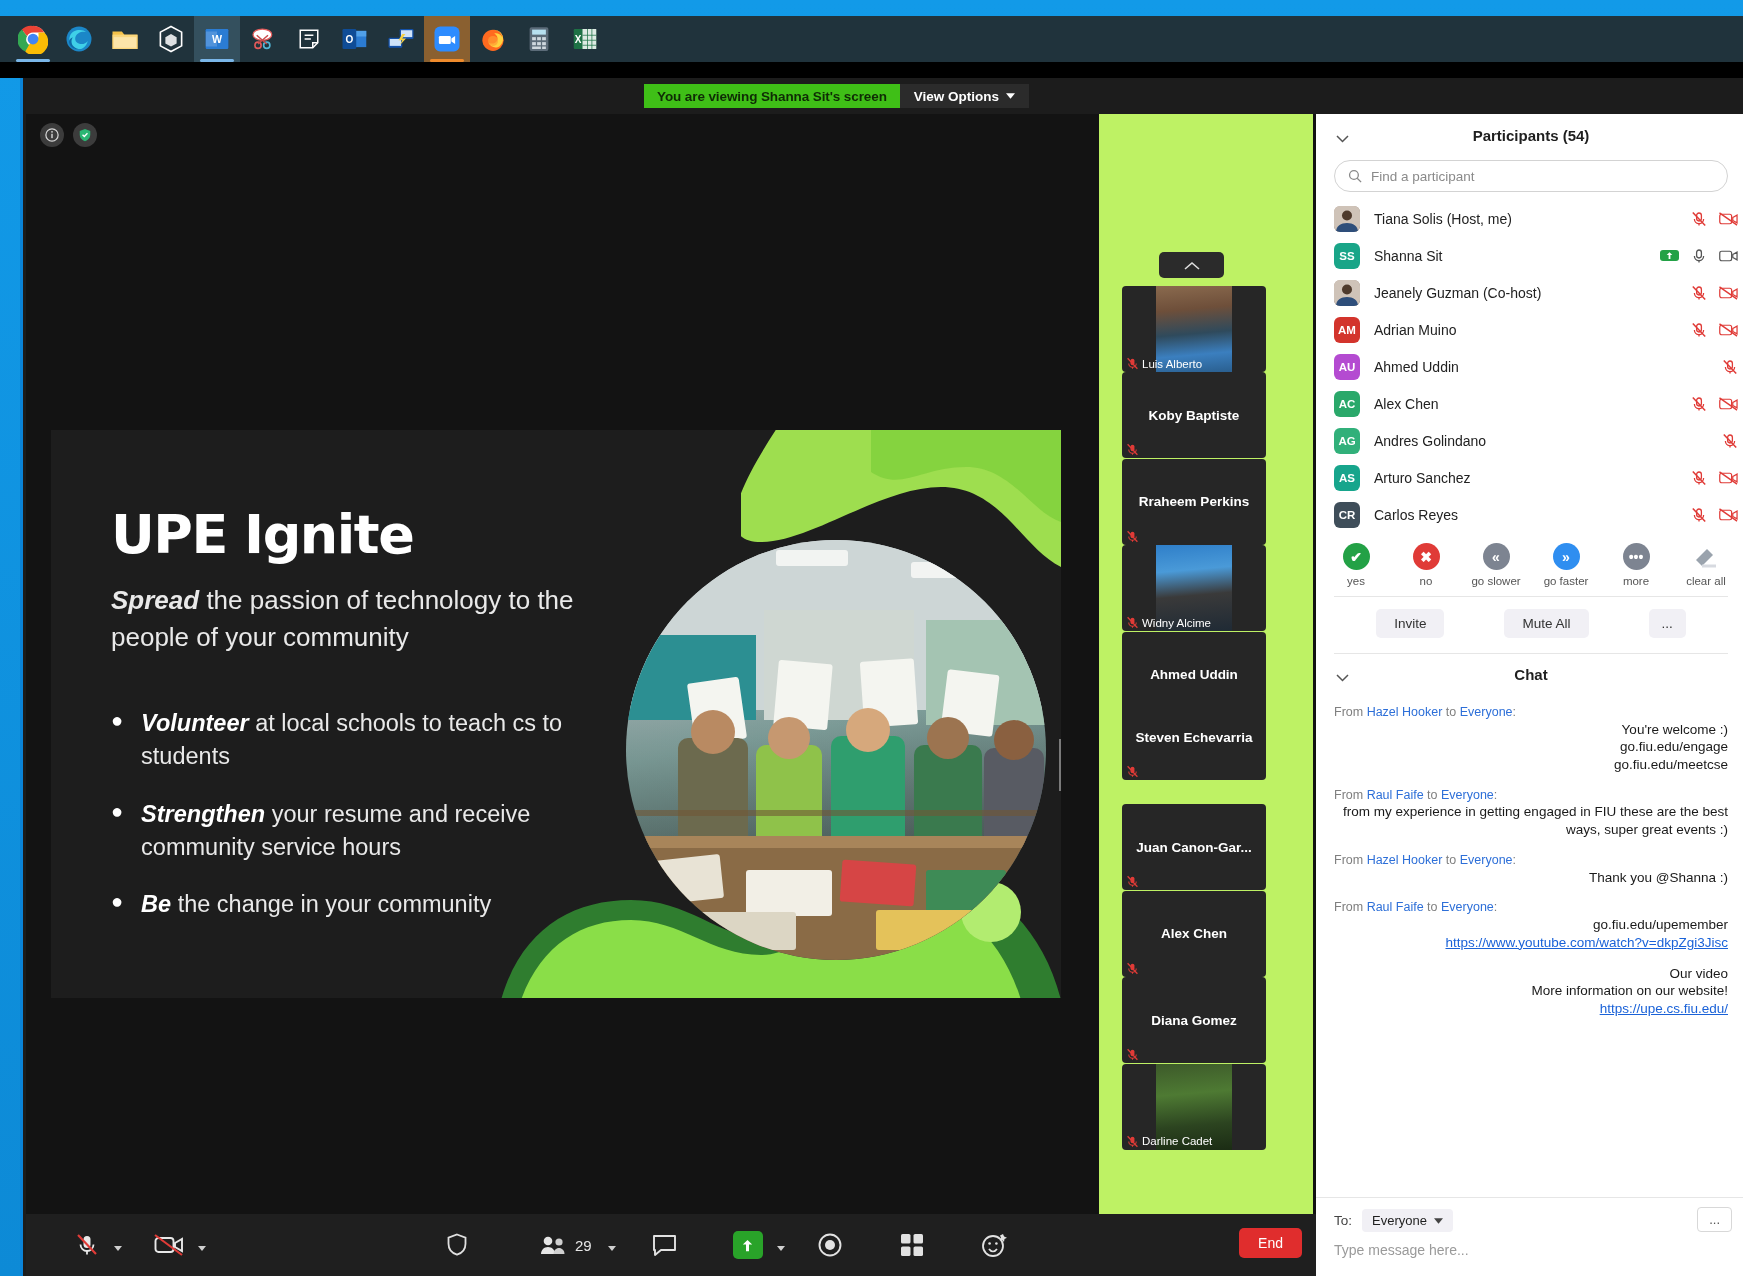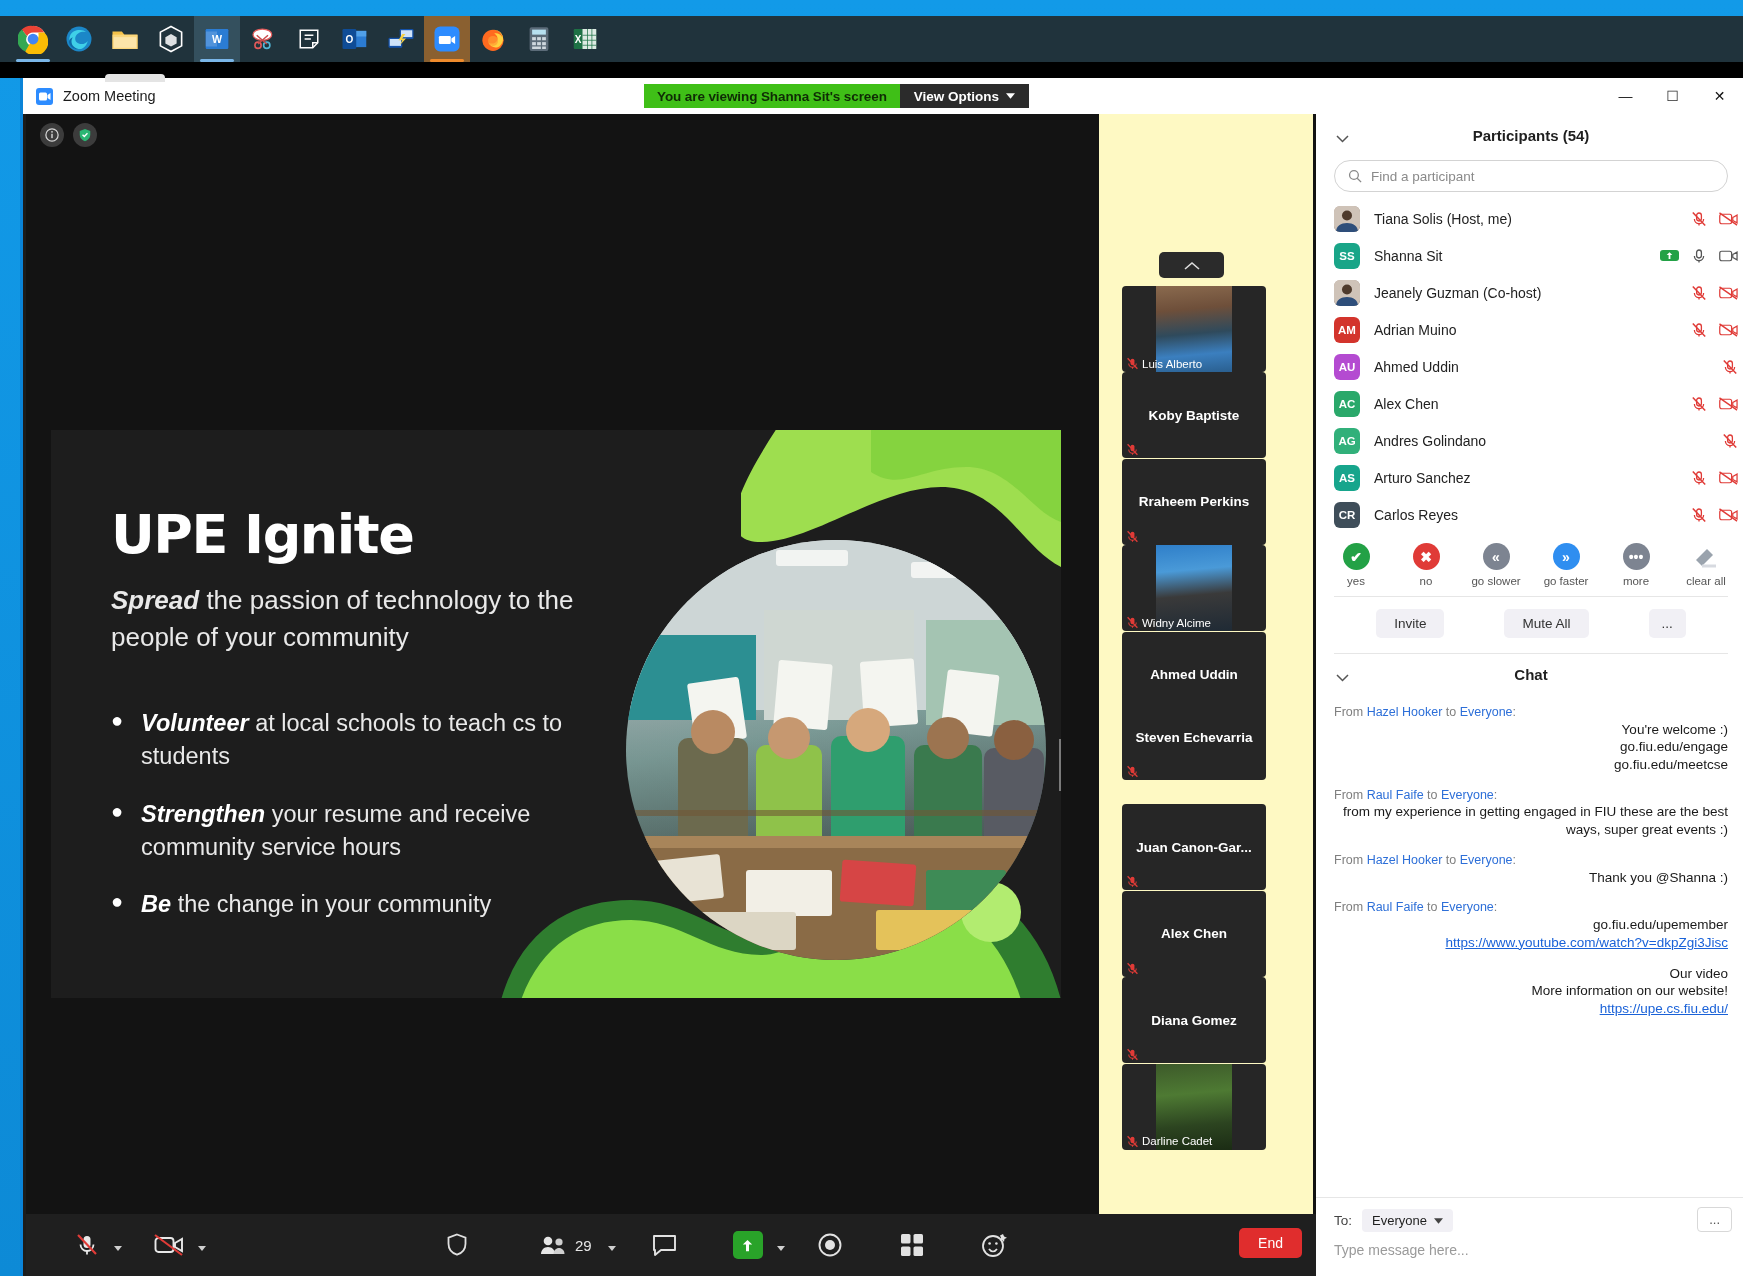--- a/index.html
+++ b/index.html
@@ -142,21 +142,21 @@
 
   
   #splitter {
     position: absolute; left: 1033px; top: 625px; width: 5px; height: 26px;
   }
   #splitter i { display:block; width:1.5px; height:26px; background:#7a7a7a; float:left; margin-right:2px;}
 
   
   #filmstrip {
     position: absolute; left: 1076px; top: 36px; width: 214px; height: 1162px;
-    background: #fef9c3;
+    background: #bef264;
   }
   #strip-up, #strip-down {
     position: absolute; left: 60px; width: 65px; height: 26px;
     background: #2b2b2b; border-radius: 5px;
     display: flex; align-items: center; justify-content: center; cursor: pointer;
   }
   #strip-up { top: 138px; }
   #strip-down { top: 1008px; }
   .thumb {
     position: absolute; left: 23px; width: 144px; height: 86px;
@@ -391,35 +391,20 @@
           <path d="M20 18h22M20 26h22M20 34h22M28 8v32M35 8v32"></path>
         </g>
       <text x="13" y="31" font-size="16" font-weight="bold" fill="#fff" text-anchor="middle" font-family="Liberation Sans">X</text>
     </svg>
   </div>
 </div>
 <div id="taskbar-blackstrip"></div>
 
 <div id="zoom-window">
 
-  <div id="titlebar">
-    <div id="titlebar-tabcorner"></div>
-    <div id="title-icon">
-      <svg width="12" height="9" viewBox="0 0 24 16">
-          <rect x="0" y="0" width="16" height="16" rx="3" fill="#fff"></rect>
-          <path d="M17 5l6-4v14l-6-4z" fill="#fff"></path>
-        </svg>
-    </div>
-    <div id="title-text">Zoom Meeting</div>
-    <div id="win-controls">
-      <div class="win-btn">—</div>
-      <div class="win-btn">☐</div>
-      <div class="win-btn close">✕</div>
-    </div>
-  </div>
 
   <div id="share-banner">
     <div id="share-banner-green">You are viewing Shanna Sit's screen</div>
     <div id="share-banner-dark">
       <span>View Options</span>
       <svg width="9" height="6" viewBox="0 0 10 6">
           <path d="M0 0l5 6 5-6z" fill="#fff"></path>
         </svg>
     </div>
   </div>

